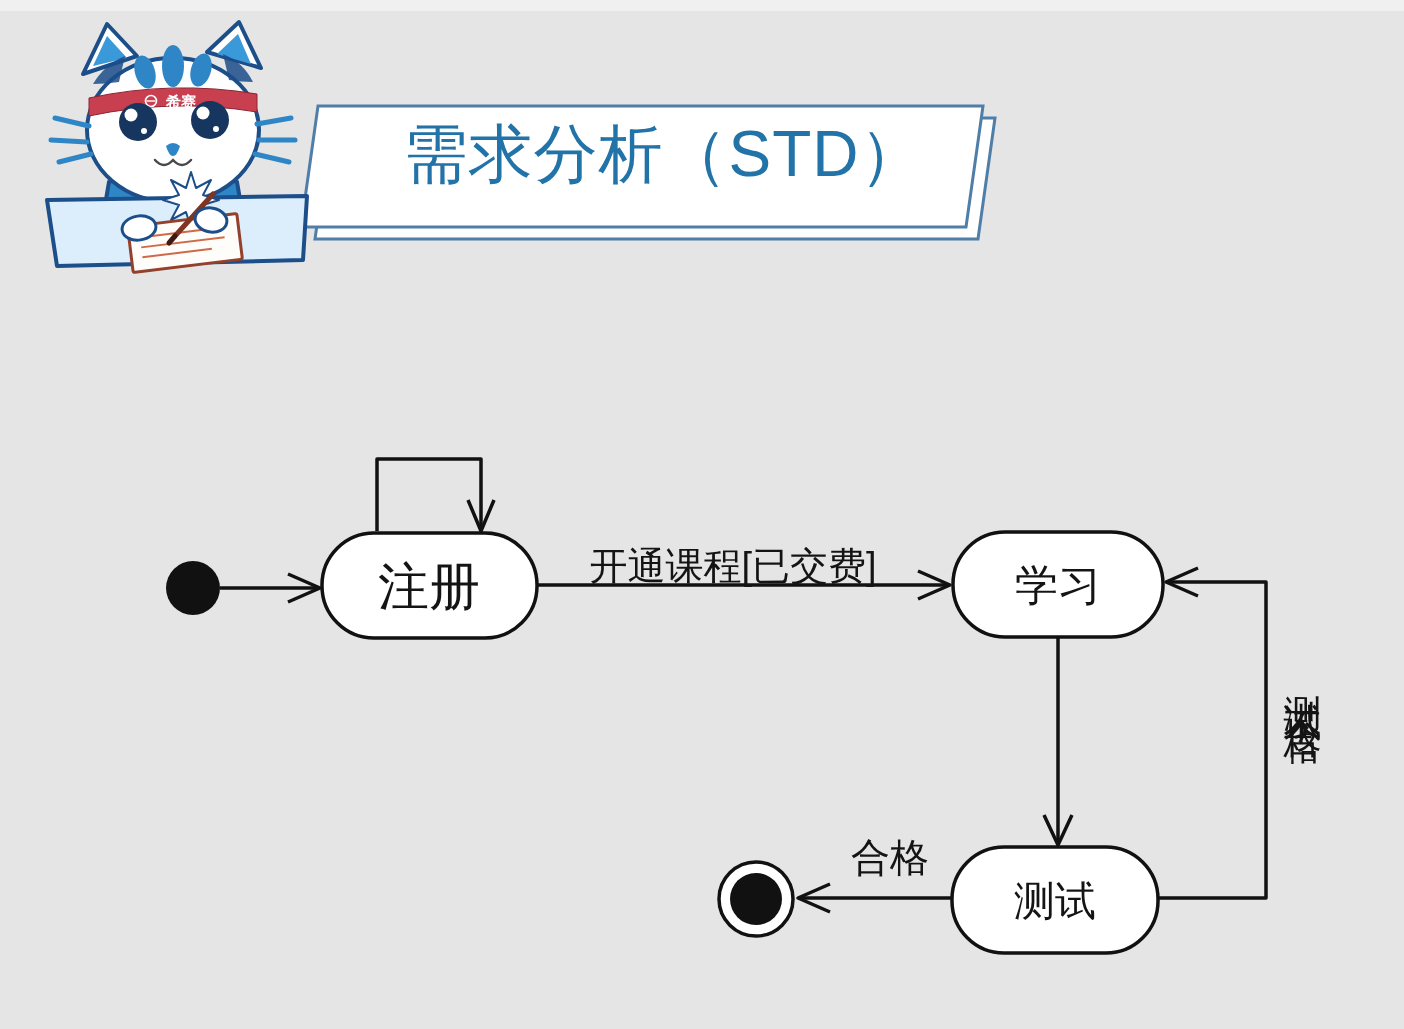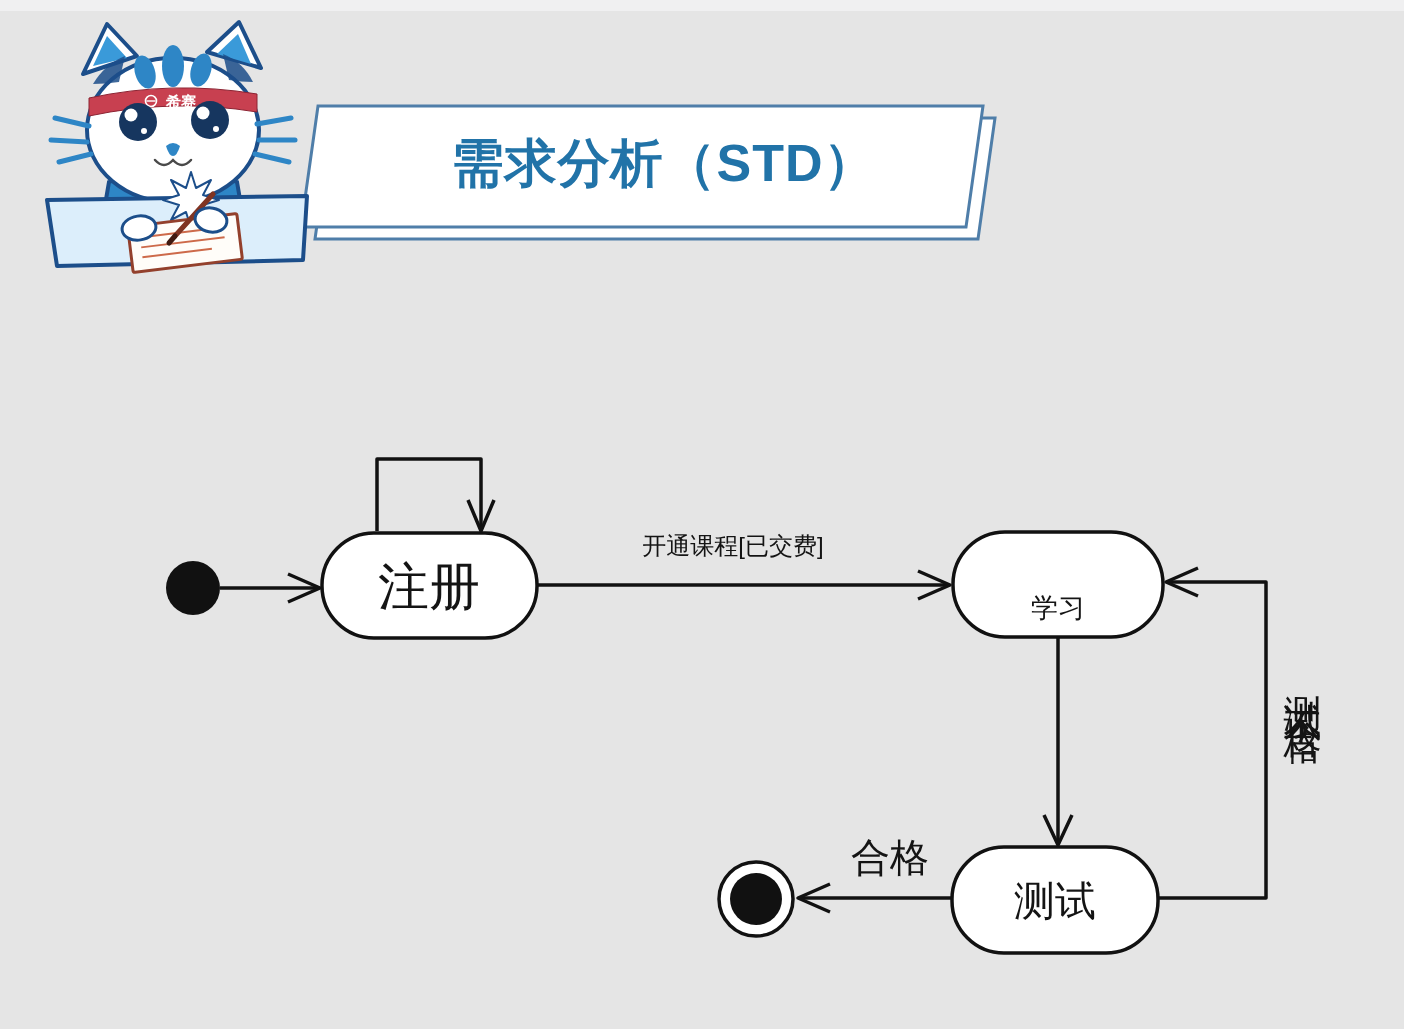--- a/index.html
+++ b/index.html
@@ -5,28 +5,28 @@
   html,body{margin:0;padding:0;background:#ffffff;}
   #stage{
     position:relative;width:1404px;height:1029px;overflow:hidden;background:#e5e5e5;
     font-family:"Liberation Sans","DejaVu Sans",sans-serif;color:#111;
   }
   #topbar{position:absolute;left:0;top:0;width:1404px;height:11px;background:#f0f0f1;}
   #underlay{position:absolute;left:0;top:0;width:1404px;height:1029px;}
   .lbl{position:absolute;white-space:nowrap;color:#141414;}
   .center{transform:translate(-50%,-50%);}
   #page-title{
-    position:absolute;left:664px;top:164px;transform:translate(-50%,-50%);
-    font-size:52px;font-weight:bold;color:#2173a8;letter-spacing:1px;white-space:nowrap;
+    position:absolute;left:664px;top:154px;transform:translate(-50%,-50%);
+    font-size:64px;font-weight:normal;color:#2173a8;letter-spacing:1px;white-space:nowrap;
   }
   #lbl-register{left:429px;top:587px;font-size:51px;}
-  #lbl-study{left:1058px;top:608px;font-size:27px;}
+  #lbl-study{left:1058px;top:586px;font-size:43px;}
   #lbl-test{left:1055px;top:901px;font-size:41px;}
   #lbl-nopay{left:438px;top:426px;font-size:38px;}
-  #lbl-opencourse{left:733px;top:546px;font-size:24px;}
+  #lbl-opencourse{left:733px;top:566px;font-size:38px;}
   #lbl-finished{
     position:absolute;left:1062px;top:666px;width:126px;font-size:37px;line-height:1.2;
     color:#141414;white-space:normal;word-break:break-all;text-align:left;
   }
   #lbl-pass{left:890px;top:858px;font-size:39px;}
   #lbl-fail{
     position:absolute;left:1302px;top:665px;transform:translateX(-50%);
     writing-mode:vertical-rl;text-orientation:upright;font-size:38px;letter-spacing:8px;color:#141414;
   }
 </style>

